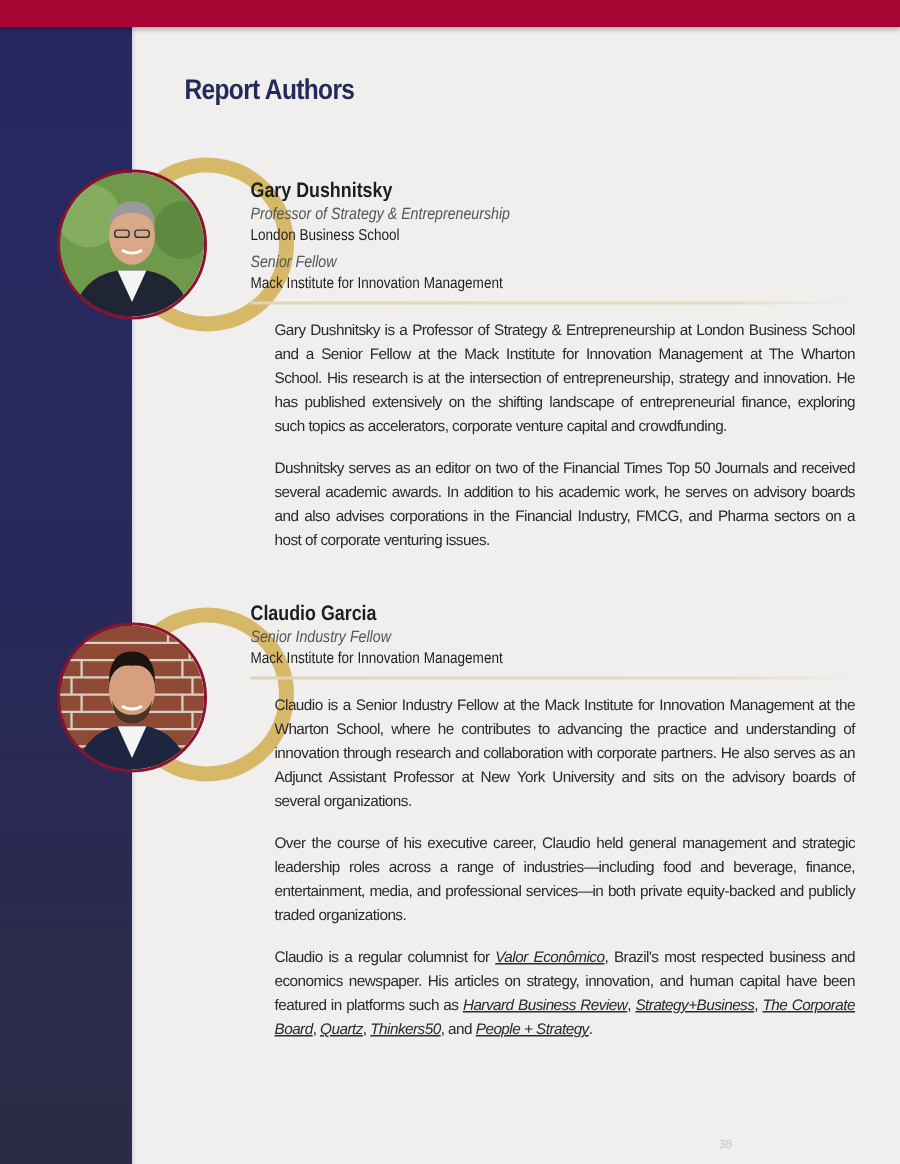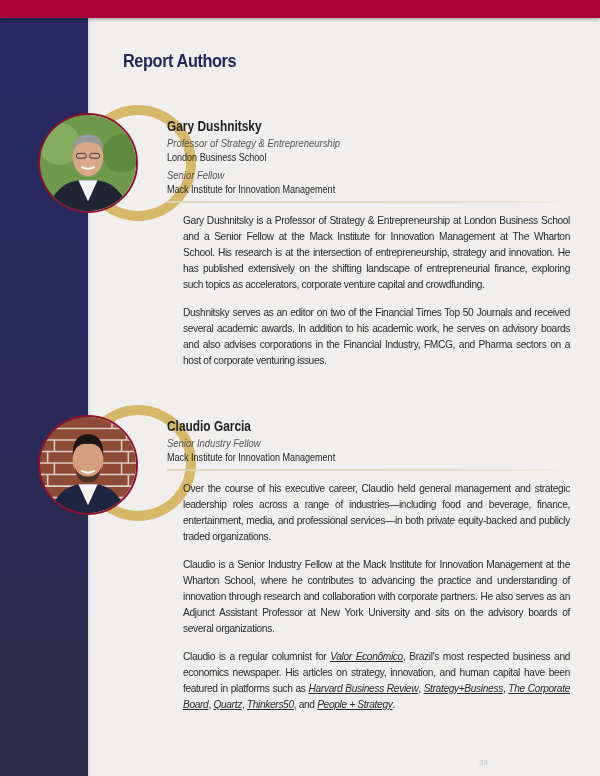--- a/index.html
+++ b/index.html
@@ -88,25 +88,25 @@
     </g>
     <path d="M10 100 Q18 74 40 70 L60 70 Q82 74 90 100 Z" fill="#1d2540"></path>
     <path d="M40 70 L50 92 L60 70 Z" fill="#f4f4f4"></path>
     <ellipse cx="50" cy="45" rx="16" ry="21" fill="#d6a07e"></ellipse>
     <path d="M34 40 Q34 18 50 18 Q66 18 66 40 Q62 26 50 28 Q38 26 34 40 Z" fill="#1c1410"></path>
     <path d="M36 52 Q38 68 50 68 Q62 68 64 52 Q60 62 50 62 Q40 62 36 52 Z" fill="#4a3428"></path>
     <path d="M43 56 Q50 60 57 56" stroke="#fff" stroke-width="2" fill="none"></path>
   </svg>
 </div>
 
-<div class="author" style="top:418px;">
+<div class="author" style="top:400px;">
   <div class="name">Claudio Garcia</div>
   <div class="role">Senior Industry Fellow</div>
   <div class="org">Mack Institute for Innovation Management</div>
   <div class="divider"></div>
   <div class="bio">
+    <p>Claudio is a Senior Industry Fellow at the Mack Institute for Innovation Management at the Wharton School, where he contributes to advancing the practice and understanding of innovation through research and collaboration with corporate partners. He also serves as an Adjunct Assistant Professor at New York University and sits on the advisory boards of several organizations.</p>
     <p>Over the course of his executive career, Claudio held general management and strategic leadership roles across a range of industries—including food and beverage, finance, entertainment, media, and professional services—in both private equity-backed and publicly traded organizations.</p>
-    <p>Claudio is a Senior Industry Fellow at the Mack Institute for Innovation Management at the Wharton School, where he contributes to advancing the practice and understanding of innovation through research and collaboration with corporate partners. He also serves as an Adjunct Assistant Professor at New York University and sits on the advisory boards of several organizations.</p>
     <p><span>Claudio is a regular columnist for </span><em>Valor Econômico</em><span>, Brazil's most respected business and economics newspaper. His articles on strategy, innovation, and human capital have been featured in platforms such as </span><em>Harvard Business Review</em><span>, </span><em>Strategy+Business</em><span>, </span><em>The Corporate Board</em><span>, </span><em>Quartz</em><span>, </span><em>Thinkers50</em><span>, and </span><em>People + Strategy</em><span>.</span></p>
   </div>
 </div>
 
 <div class="pagenum">38</div>
 
 </body></html>

